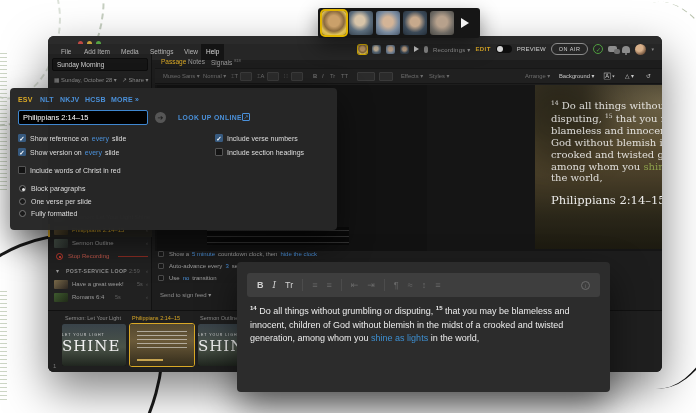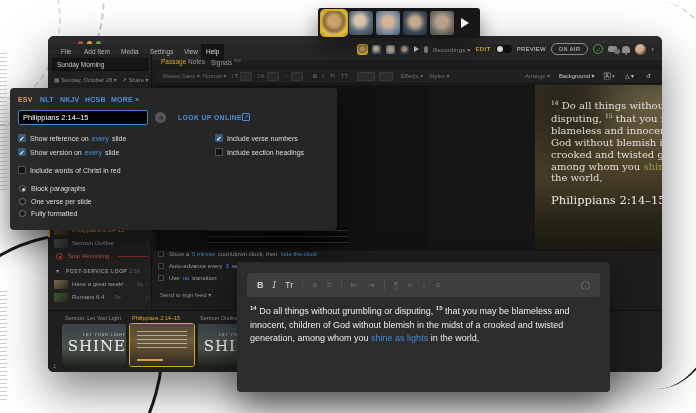--- a/index.html
+++ b/index.html
@@ -93,21 +93,21 @@
   .blue { color:#4a90d9; }
   .seg { margin-right:3px; display:inline-block; }
   .signfeed { color:#8f8f8f; margin-top:10px; margin-left:2px; }
 
   
   #filmstrip { position:absolute; left:0; right:0; top:274px; height:62px; background:#1f1f1f; border-top:1px solid #111; }
   .fs-label { position:absolute; top:4px; font-size:5.5px; color:#8d8d8d; white-space:nowrap; }
   .fs-label.sel { color:#d9a826; }
   .fs-thumb { position:absolute; top:13px; width:64px; height:42px; border-radius:2px; overflow:hidden; background:#0c0c0c; }
   .fs-thumb.sel { outline:1.5px solid #d9a826; }
-  .shineart { position:absolute; inset:0; background:linear-gradient(180deg,#39434a 0%, #4a5348 55%, #20261f 100%); text-align:right; color:#e8e8e8; }
+  .shineart { position:absolute; inset:0; background:linear-gradient(180deg,#39434a 0%, #4a5348 55%, #20261f 100%); text-align:left; color:#e8e8e8; }
   .shineart .s1 { margin-top:9px; font-size:3.5px; letter-spacing:1px; color:#d8d8d8; }
   .shineart .s2 { font-family:"DejaVu Serif", serif; font-size:15px; letter-spacing:1px; color:#f0f0f0; }
   .verseart { position:absolute; inset:0; background:linear-gradient(180deg,#53482f 0%, #6b5a39 40%, #332c1b 100%); }
   .verseart .lines { position:absolute; left:7px; top:6px; right:7px; height:18px;
                      background:repeating-linear-gradient(0deg, rgba(255,255,255,.5) 0 1px, transparent 1px 4px); }
   .verseart .ref { position:absolute; left:7px; bottom:5px; width:26px; height:2px; background:rgba(233,193,92,.8); }
   .pageind { position:absolute; left:5px; bottom:3px; font-size:6px; color:#777; }
 
   
   #strip { left:318px; top:8px; width:162px; height:30px; background:#161616; border-radius:3px;

